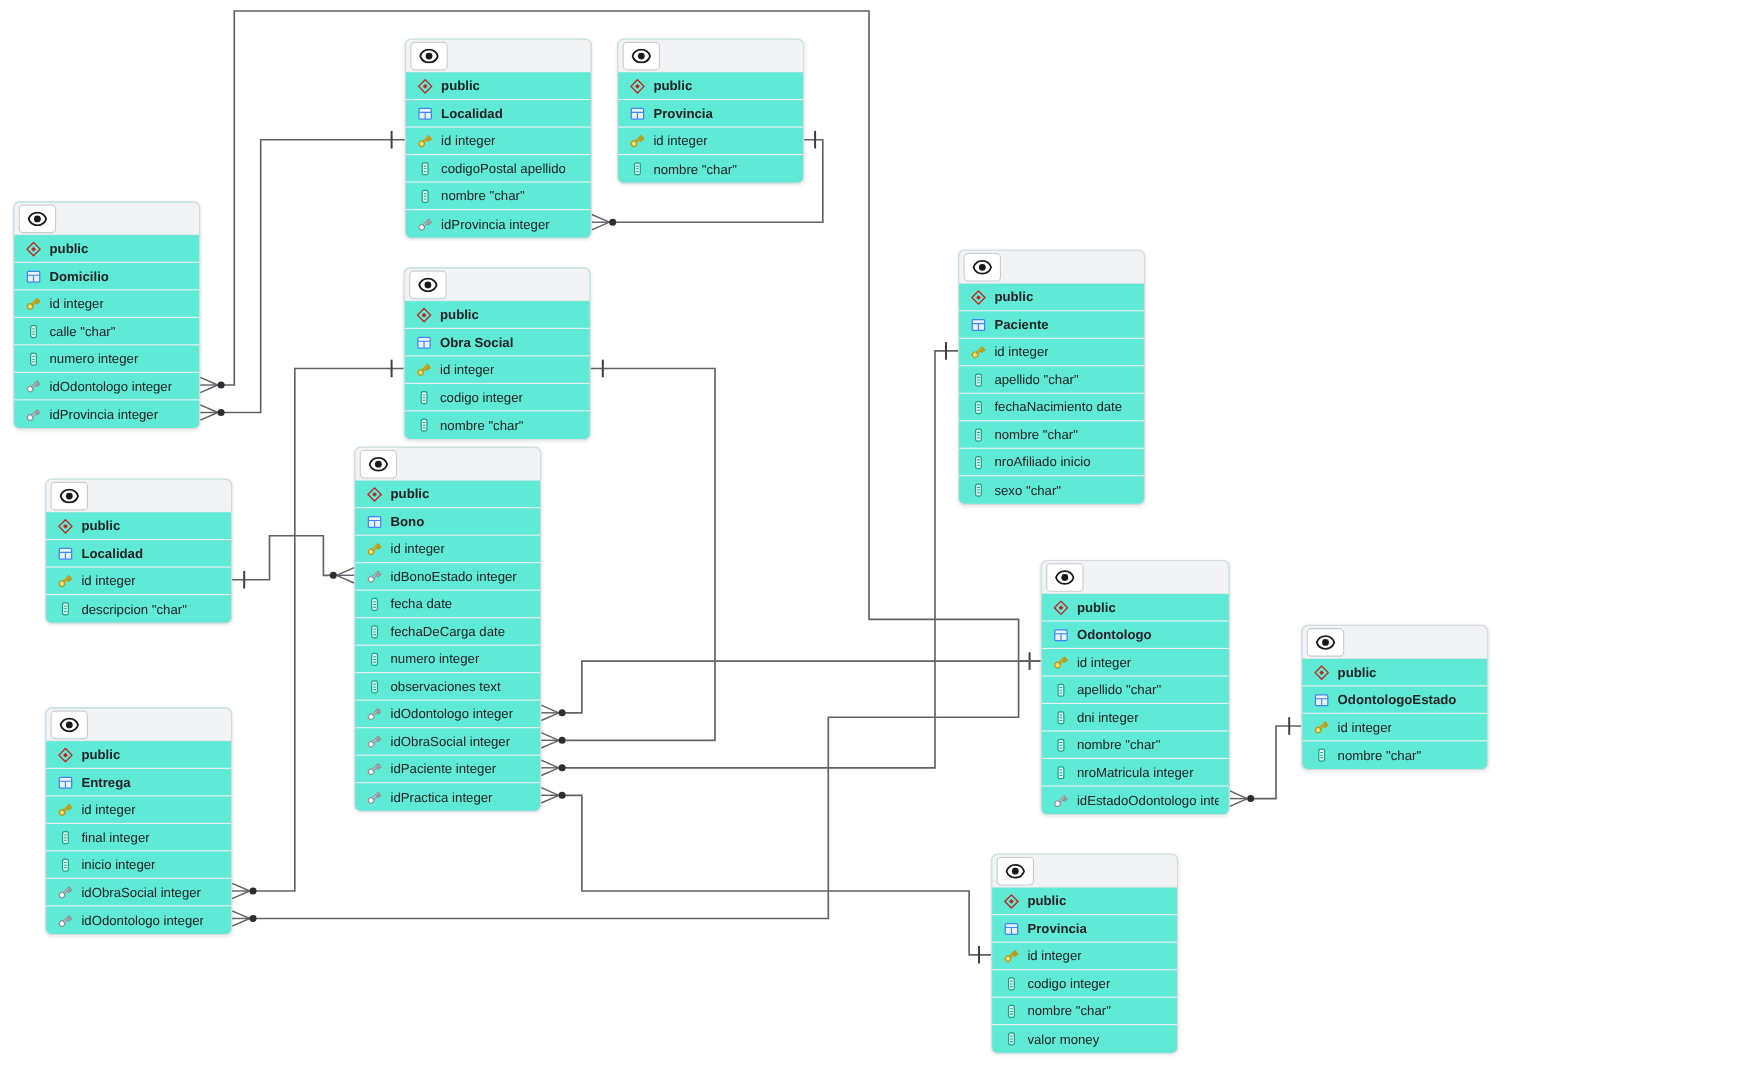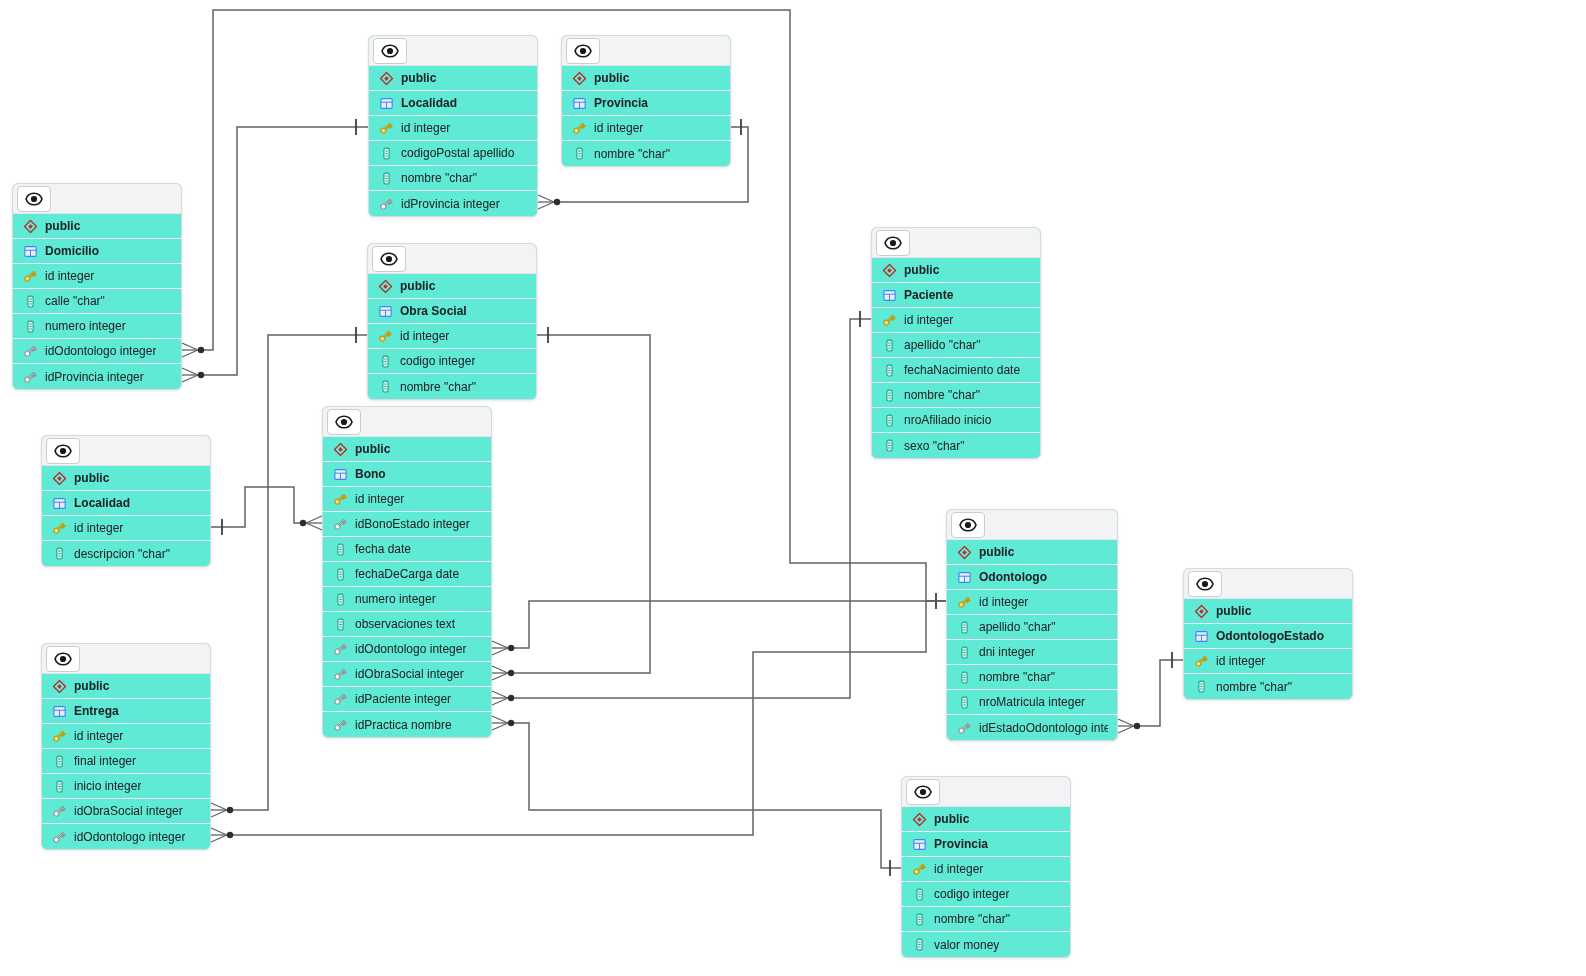--- a/index.html
+++ b/index.html
@@ -569,21 +569,21 @@
         <span class="cicon">
           <svg width="16" height="16" viewBox="0 0 16 16">
             <g transform="rotate(-45 8 8)" stroke="#8a8f94" stroke-width="1" fill="#fcfcfd">
               <circle cx="4.3" cy="8" r="2.5"></circle>
               <rect x="6.6" y="7.3" width="7.4" height="1.5" rx="0.4"></rect>
               <rect x="10.2" y="8.6" width="1.3" height="2.2" rx="0.3"></rect>
               <rect x="12.4" y="8.6" width="1.3" height="2.6" rx="0.3"></rect>
             </g>
           </svg>
         </span>
-        <span class="lbl">idPractica nombre</span>
+        <span class="lbl">idPractica integer</span>
       </div>
     </div>
     <div class="table" style="left: 41px; top: 435px; width: 170px;">
       <div class="thead">
         <span class="eye-btn">
           <svg width="18" height="14" viewBox="0 0 18 14">
             <path d="M9 1.2 C4.6 1.2 1.9 4.4 1 7 1.9 9.6 4.6 12.8 9 12.8 13.4 12.8 16.1 9.6 17 7 16.1 4.4 13.4 1.2 9 1.2 Z" fill="none" stroke="#17191c" stroke-width="1.6"></path>
             <circle cx="9" cy="7" r="3.1" fill="#17191c"></circle>
           </svg>
         </span>

